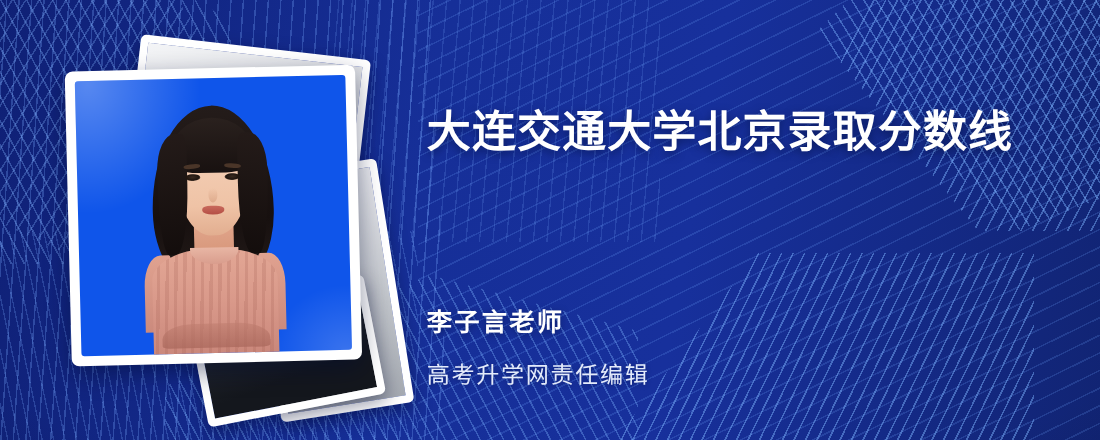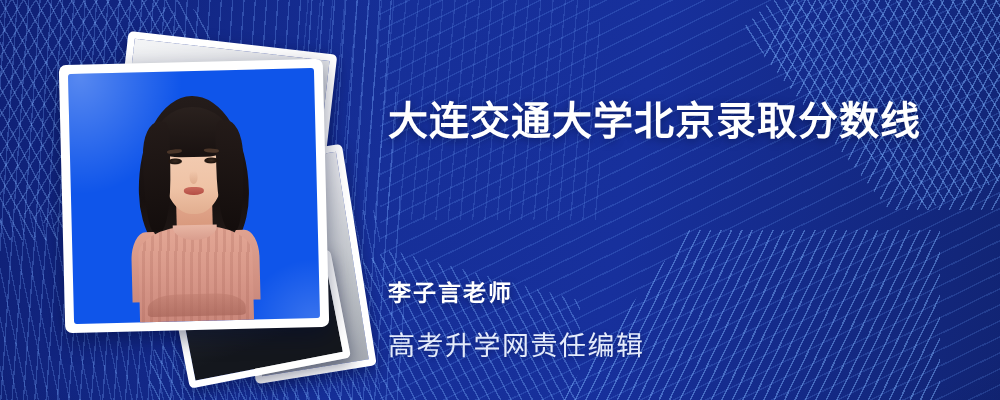--- a/index.html
+++ b/index.html
@@ -364,21 +364,21 @@
     font-size: 23px;
     font-weight: 700;
     color: #ffffff;
     letter-spacing: 2px;
     text-shadow: 0 2px 7px rgba(4,14,58,0.5);
   }
   .role {
     position: absolute;
     top: 324px;
     left: 0;
-    font-size: 27px;
+    font-size: 21px;
     font-weight: 400;
     color: #e4ebfb;
     letter-spacing: 1.5px;
     text-shadow: 0 1px 5px rgba(4,14,58,0.45);
   }
 </style>
 </head>
 <body>
 
 <div id="banner">

